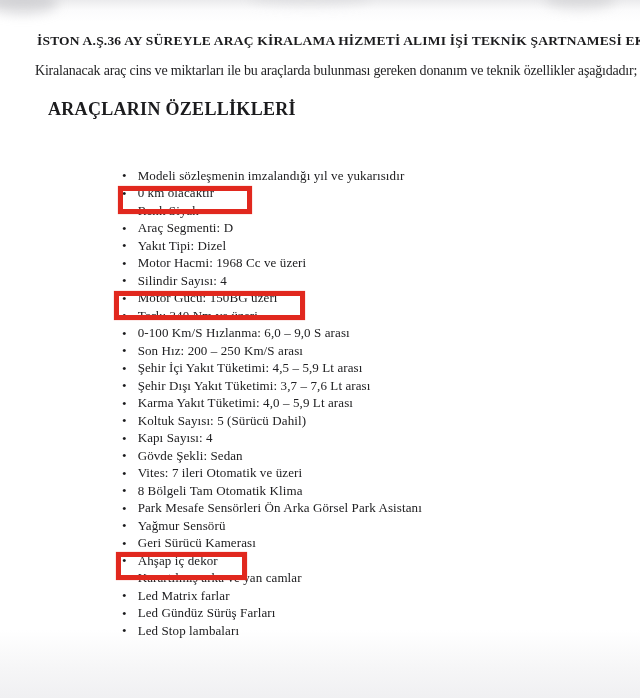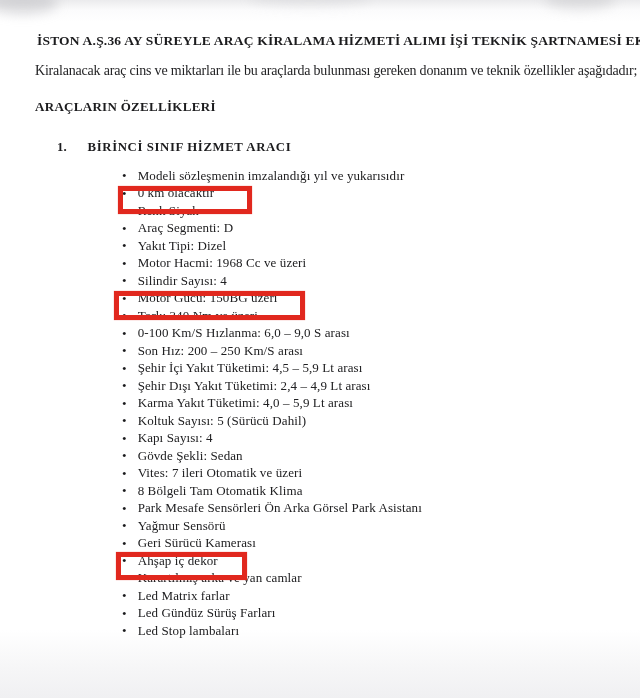--- a/index.html
+++ b/index.html
@@ -33,22 +33,22 @@
     position: absolute;
     left: 35px; top: 63px;
     width: 600px;
     font-size: 14px;
     letter-spacing: -0.2px;
     white-space: nowrap;
     color: #232325;
   }
   .section-heading {
     position: absolute;
-    left: 35px; top: 99px;
-    font-size: 13px;
+    left: 48px; top: 99px;
+    font-size: 18px;
     font-weight: bold;
     letter-spacing: 0.3px;
     color: #1c1c1e;
     font-family: Liberation Serif, serif;
   }
   .list-heading {
     position: absolute;
     left: 57px; top: 140px;
     font-size: 12.8px;
     font-weight: bold;
@@ -100,23 +100,20 @@
   <div class="smudge a"></div>
   <div class="smudge b"></div>
   <div class="smudge c"></div>
 
   <div class="doc-title">İSTON A.Ş.36 AY SÜREYLE ARAÇ KİRALAMA HİZMETİ ALIMI İŞİ TEKNİK ŞARTNAMESİ EK-A</div>
 
   <div class="doc-intro">Kiralanacak araç cins ve miktarları ile bu araçlarda bulunması gereken donanım ve teknik özellikler aşağıdadır;</div>
 
   <div class="section-heading">ARAÇLARIN ÖZELLİKLERİ</div>
 
-  <div class="list-heading">
-    <span class="num">1.</span><span class="htxt">BİRİNCİ SINIF HİZMET ARACI</span>
-  </div>
 
   <ul class="spec-list" id="spec-list">
       <li>
         <span class="bullet">•</span>
         <span>Modeli sözleşmenin imzalandığı yıl ve yukarısıdır</span>
       </li>
       <li>
         <span class="bullet">•</span>
         <span>0 km olacaktır</span>
       </li>
@@ -155,21 +152,21 @@
       <li>
         <span class="bullet">•</span>
         <span>Son Hız: 200 – 250 Km/S arası</span>
       </li>
       <li>
         <span class="bullet">•</span>
         <span>Şehir İçi Yakıt Tüketimi: 4,5 – 5,9 Lt arası</span>
       </li>
       <li>
         <span class="bullet">•</span>
-        <span>Şehir Dışı Yakıt Tüketimi: 2,4 – 4,9 Lt arası</span>
+        <span>Şehir Dışı Yakıt Tüketimi: 3,7 – 7,6 Lt arası</span>
       </li>
       <li>
         <span class="bullet">•</span>
         <span>Karma Yakıt Tüketimi: 4,0 – 5,9 Lt arası</span>
       </li>
       <li>
         <span class="bullet">•</span>
         <span>Koltuk Sayısı: 5 (Sürücü Dahil)</span>
       </li>
       <li>

